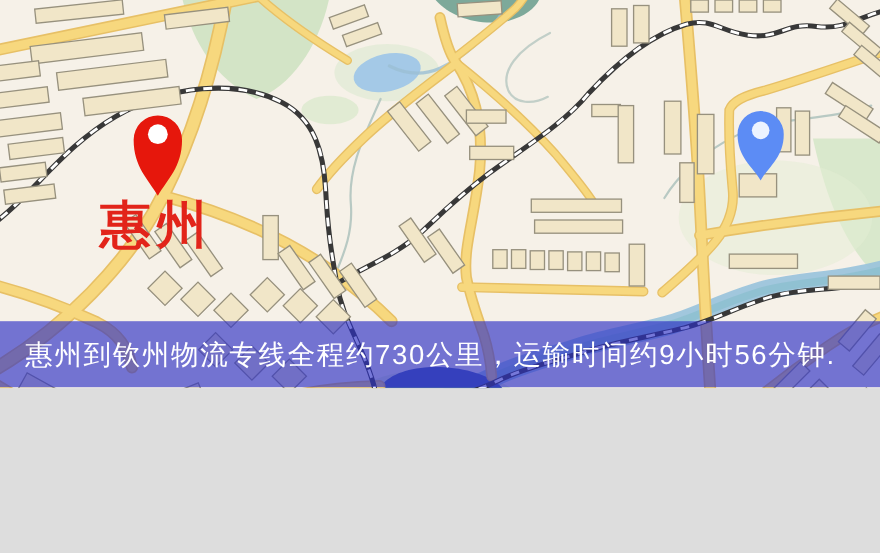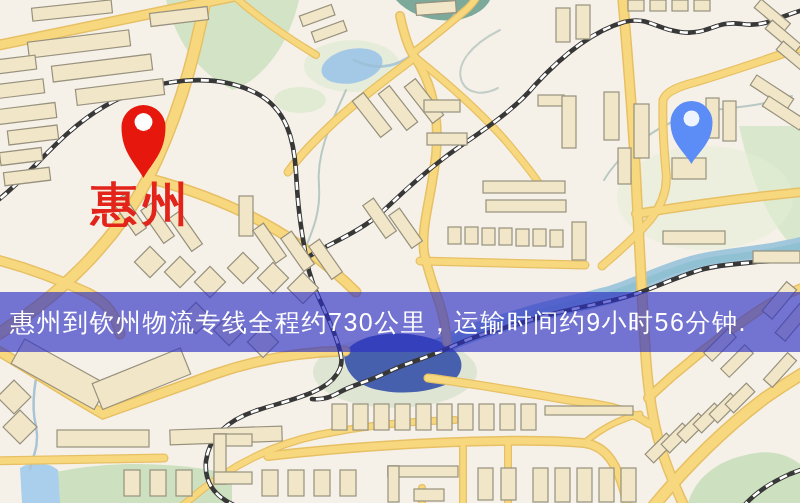--- a/index.html
+++ b/index.html
@@ -1,35 +1,35 @@
 <!DOCTYPE html>
 <html style="--origin-pin: #e6170c; --origin-label: #e2241a; --dest-pin: #5c8cf5; --dest-label: #2d4fd4; --banner-bg: rgba(45,47,196,0.65); --banner-fg: #ffffff;"><head>
 <meta charset="utf-8">
 <style>
   html,body{margin:0;padding:0;background:#ddd;}
-  .stage{position:relative;width:800px;height:503px;overflow:hidden;
+  .stage{position:relative;width:800px;height:353px;overflow:hidden;
          font-family:"Liberation Sans",sans-serif;background:#f6f1e8;}
   svg.map{position:absolute;left:0;top:0;}
 
   
   .road-case use{stroke:#e7c066;fill:none;stroke-linecap:round;}
   .road-fill use{stroke:#f7d87e;fill:none;stroke-linecap:round;}
   
   .rail-base use{stroke:#383838;stroke-width:4.6;fill:none;stroke-linecap:round;}
   .rail-dash use{stroke:#ffffff;stroke-width:2.6;fill:none;stroke-dasharray:8 8;}
   
   .bld rect{fill:#f1e6c8;stroke:#97917e;stroke-width:1.2;}
   
   .stream{fill:none;stroke-linecap:round;}
 
   .banner{position:absolute;left:0;top:292px;width:800px;height:60px;
           background:var(--banner-bg,rgba(45,47,196,.65));
           display:flex;align-items:center;}
   .banner span{color:var(--banner-fg,#ffffff);font-size:25px;letter-spacing:1.5px;
-          padding-left:10px;white-space:nowrap;}
+          padding-left:23px;white-space:nowrap;}
 
   .city-label{position:absolute;font-family:"Liberation Serif","DejaVu Serif",serif;
           font-weight:bold;line-height:1;}
   .city-label.origin{left:91px;top:182px;font-size:46px;letter-spacing:5px;
           color:var(--origin-label,#e2241a);}
   .city-label.dest{left:640px;top:181px;font-size:42px;letter-spacing:8px;
           color:var(--dest-label,#2d4fd4);}
 
   .pin{position:absolute;}
   .pin svg{display:block;width:100%;height:100%;}

